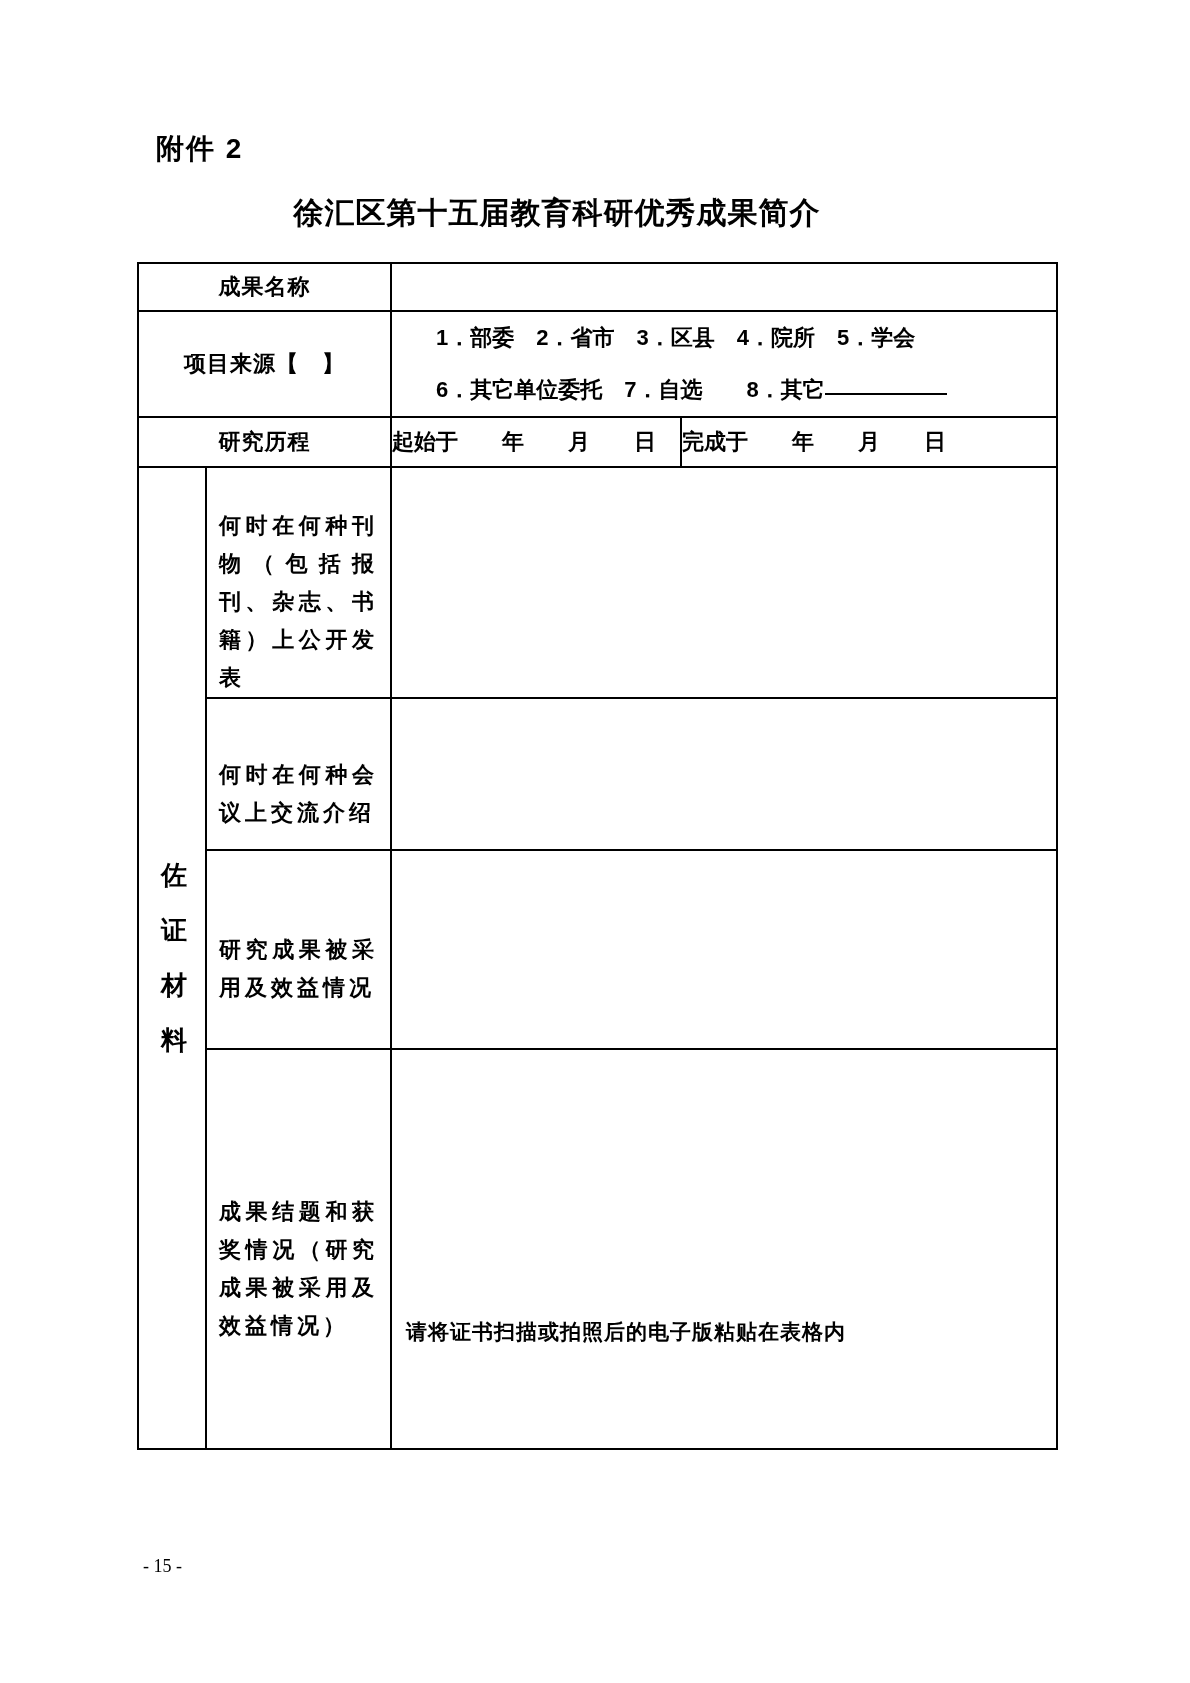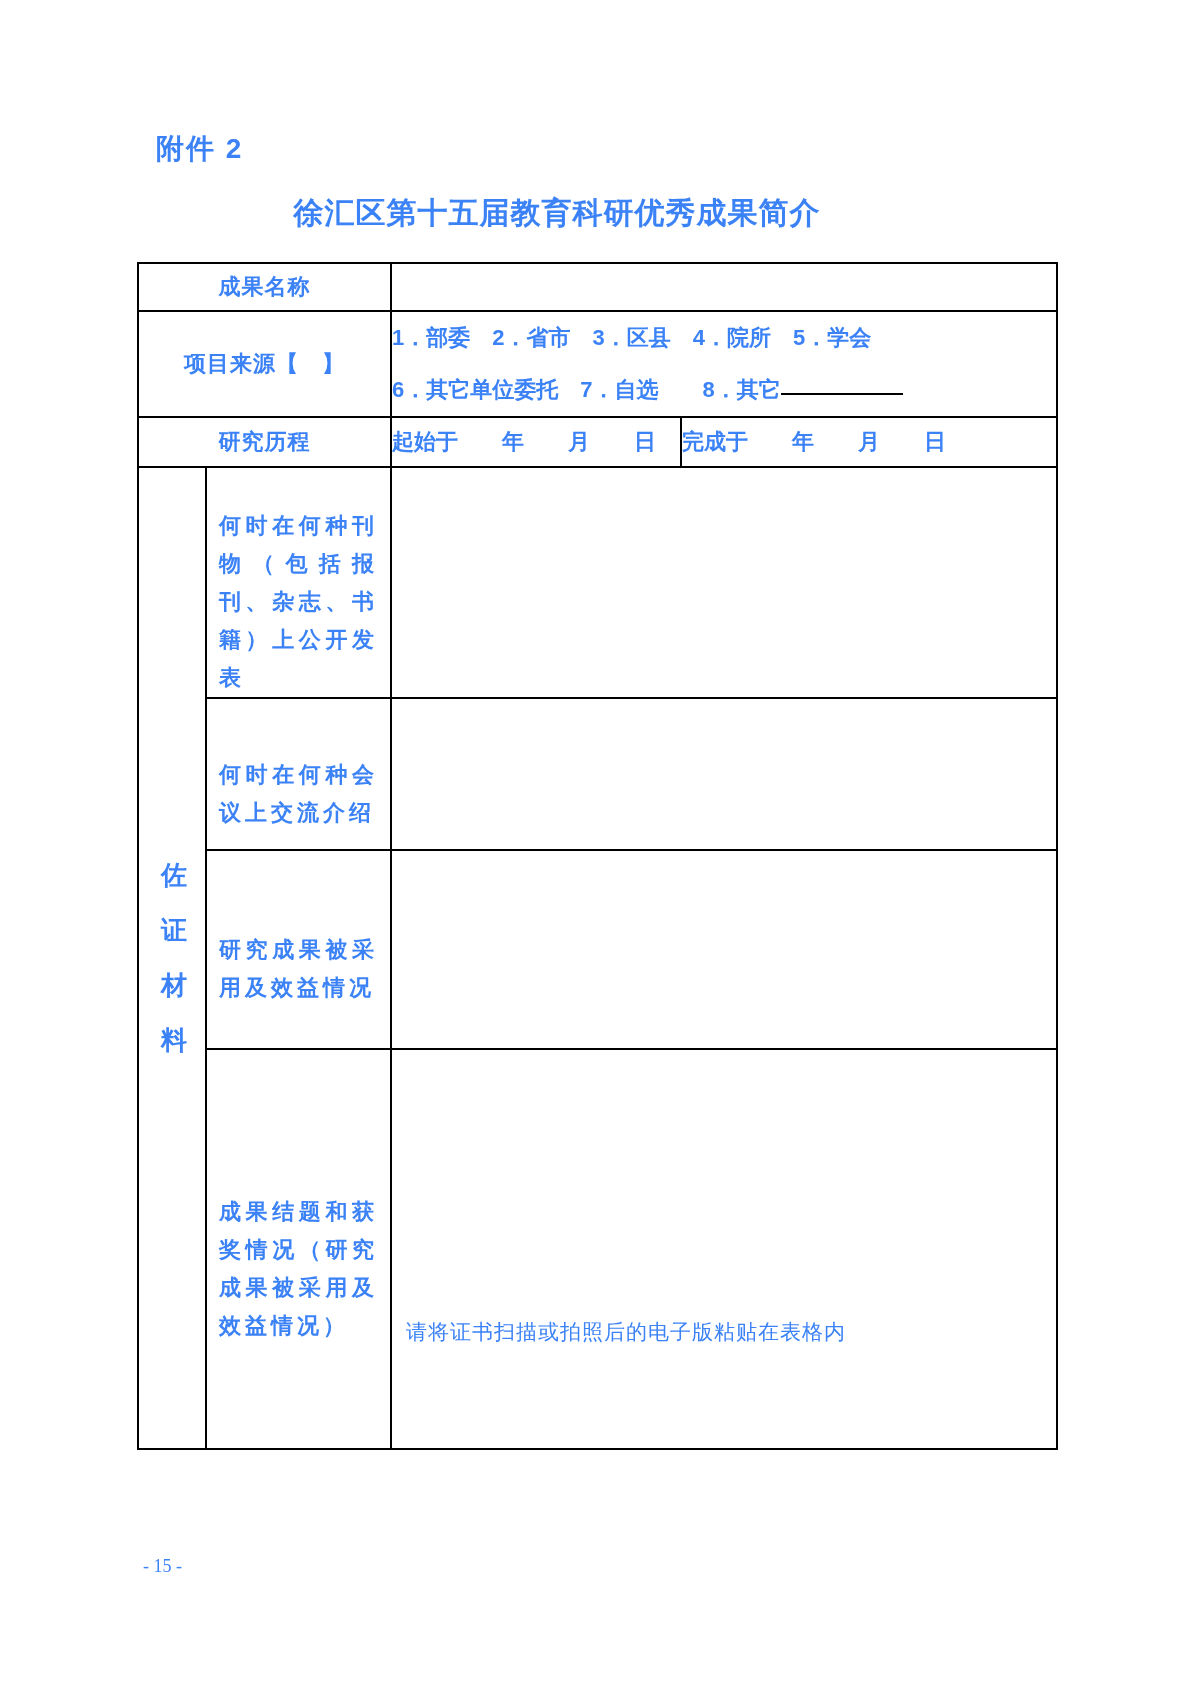--- a/index.html
+++ b/index.html
@@ -3,21 +3,21 @@
 <meta charset="utf-8">
 <style>
   html,body{margin:0;padding:0;}
   body{background:#e8e8e8;}
   .sheet{
     position:relative;
     width:1190px;height:1683px;
     background:#ffffff;
     margin:0 auto;
     font-family:"Liberation Sans",sans-serif;
-    color:#3b82f6;
+    color:#000000;
     overflow:hidden;
   }
   .attachment{
     position:absolute;top:130px;left:156px;
     font-size:28px;font-weight:700;letter-spacing:2px;
   }
   .doc-title{
     position:absolute;top:193px;left:0;width:1190px;
     padding-right:76px;box-sizing:border-box;
     text-align:center;
@@ -39,41 +39,41 @@
   td.sub-lbl{padding:0 12px;}
   .sub-lbl-inner{
     text-align:justify;
     text-align-last:left;
     letter-spacing:4px;
     line-height:38px;
     word-break:break-all;
     margin-top:39px;
   }
   .options{padding:6px 0 6px 15px;line-height:52px;}
-  .options .line{white-space:nowrap;}
+  .options .line{white-space:nowrap;margin-left:44px;}
   .blank-underline{
     display:inline-block;width:122px;height:2px;
     border-bottom:2px solid #000;
     vertical-align:baseline;
     transform:translateY(-2px);
   }
   .date-cell{padding-left:13px;letter-spacing:0;}
   .date-cell.finish{text-align:left;padding-left:0;}
   .vertical-group{
     width:22px;margin:0 auto;
     line-height:55px;font-size:26px;
     word-break:break-all;text-align:center;
   }
   td.note-cell{
     vertical-align:bottom;
     padding:0 12px 102px 14px;
   }
   .note-text{
     font-family:"Liberation Serif",serif;
-    font-size:21px;font-weight:400;letter-spacing:1px;
+    font-size:21px;font-weight:700;letter-spacing:1px;
   }
   .page-number{
     position:absolute;top:1556px;left:143px;
     font-family:"Liberation Serif",serif;
     font-size:18px;font-weight:400;
   }
 </style>
 </head>
 <body>
 

